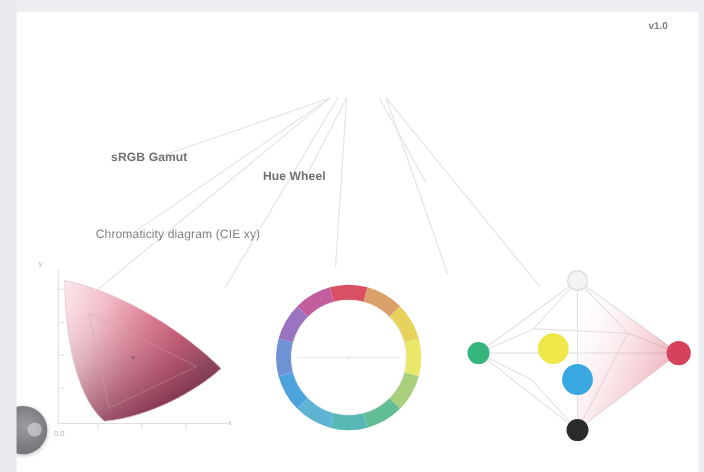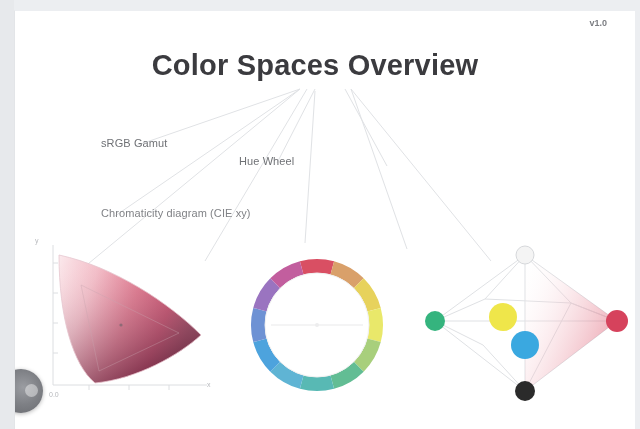--- a/index.html
+++ b/index.html
@@ -77,28 +77,28 @@
     left: 0; top: 0;
     width: 620px; height: 419px;
     pointer-events: none;
   }
 
   
   .annot {
     position: absolute;
     color: #6f7175;
     font-size: 11px;
-    font-weight: normal;
+    font-weight: bold;
     white-space: nowrap;
     letter-spacing: .1px;
   }
   #annot-0 { left: 86px;  top: 126px; }
   #annot-1 { left: 224px; top: 144px; }
   #annot-2 { left: 356px; top: 150px; }
-  #annot-3 { left: 86px;  top: 196px; color: #808286; font-weight: normal; }
+  #annot-3 { left: 72px;  top: 196px; color: #808286; font-weight: normal; }
 
   
   .figure {
     position: absolute;
   }
 
   
   #fig-gamut { left: 14px; top: 222px; width: 200px; height: 175px; }
   #fig-wheel { left: 212px; top: 226px; width: 180px; height: 176px; }
   #fig-cube  { left: 406px; top: 222px; width: 214px; height: 180px; }
@@ -147,21 +147,20 @@
         <line x1="285" y1="78" x2="62" y2="262"></line>
         <line x1="292" y1="78" x2="190" y2="250"></line>
         <line x1="300" y1="78" x2="262" y2="152"></line>
         <line x1="300" y1="80" x2="290" y2="232"></line>
         <line x1="330" y1="78" x2="372" y2="155"></line>
         <line x1="336" y1="78" x2="392" y2="238"></line>
         <line x1="336" y1="78" x2="476" y2="250"></line>
       </g>
     </svg>
 
-    <div id="title">Color Spaces Overview</div>
 
     <div id="corner-note">
       <div class="l2">v1.0</div>
     </div>
 
     <div class="annot" id="annot-0">sRGB Gamut</div>
     <div class="annot" id="annot-1">Hue Wheel</div>
     <div class="annot" id="annot-3">Chromaticity diagram (CIE xy)</div>
 
     <div class="figure" id="fig-gamut">

